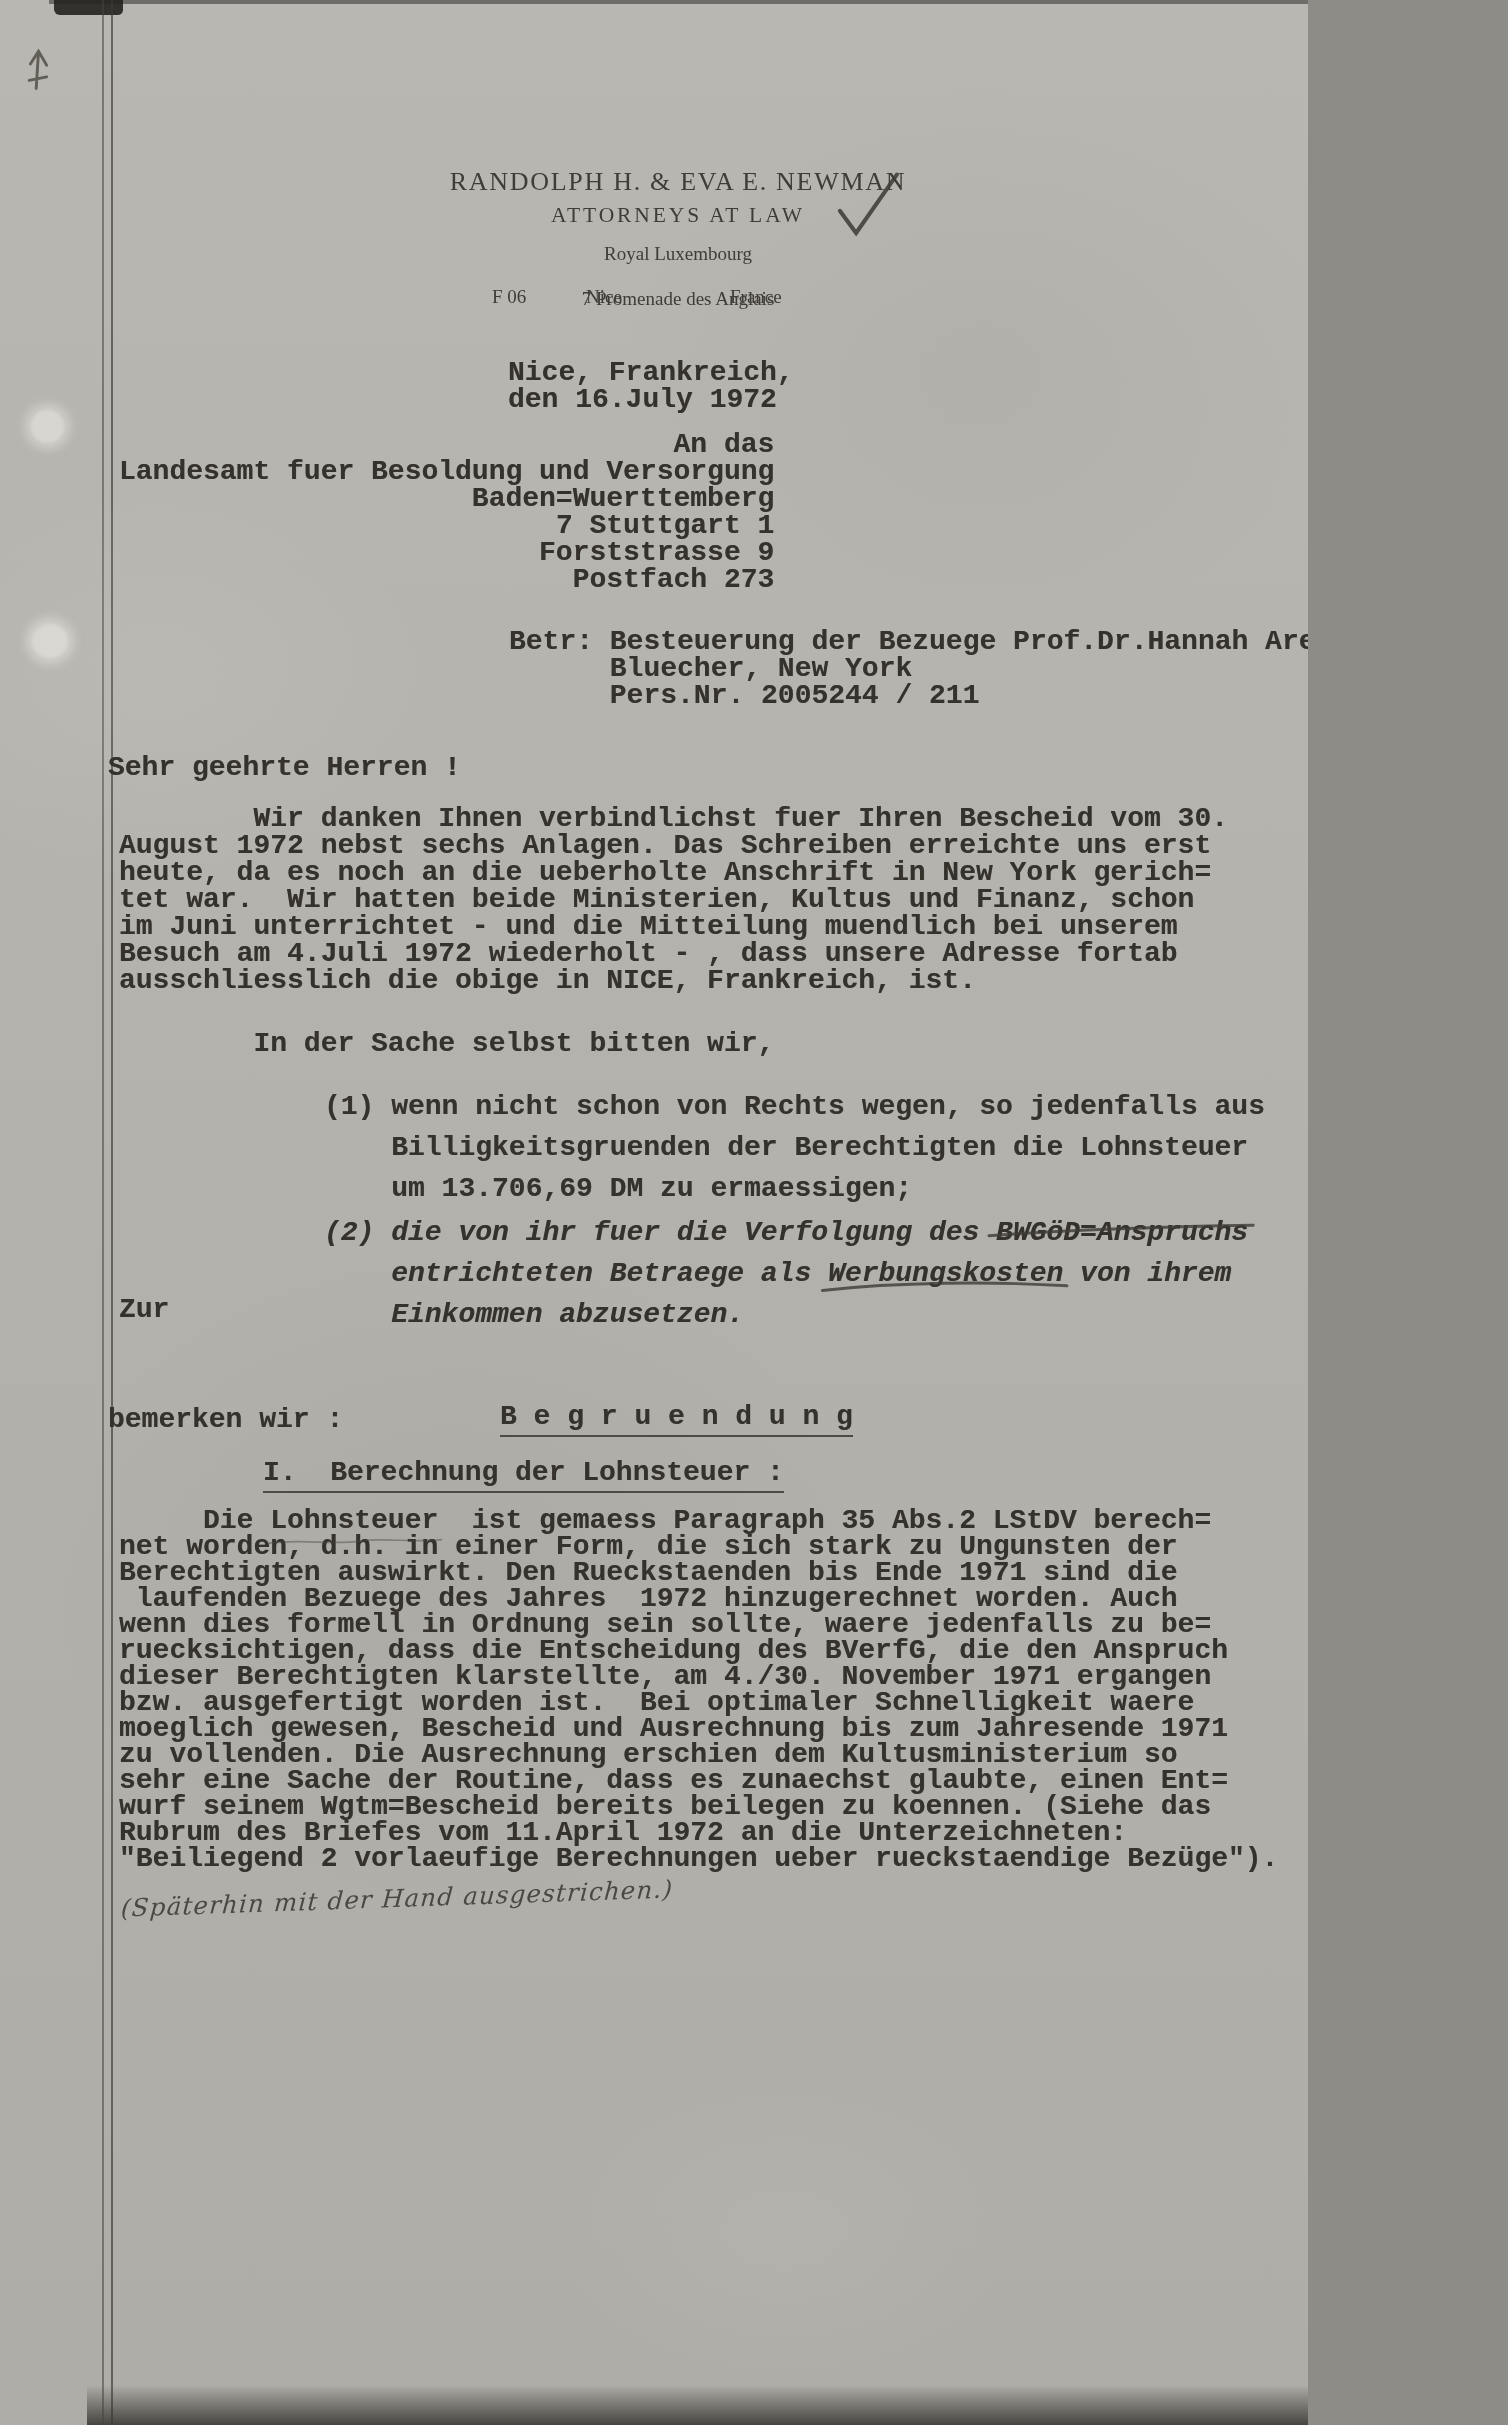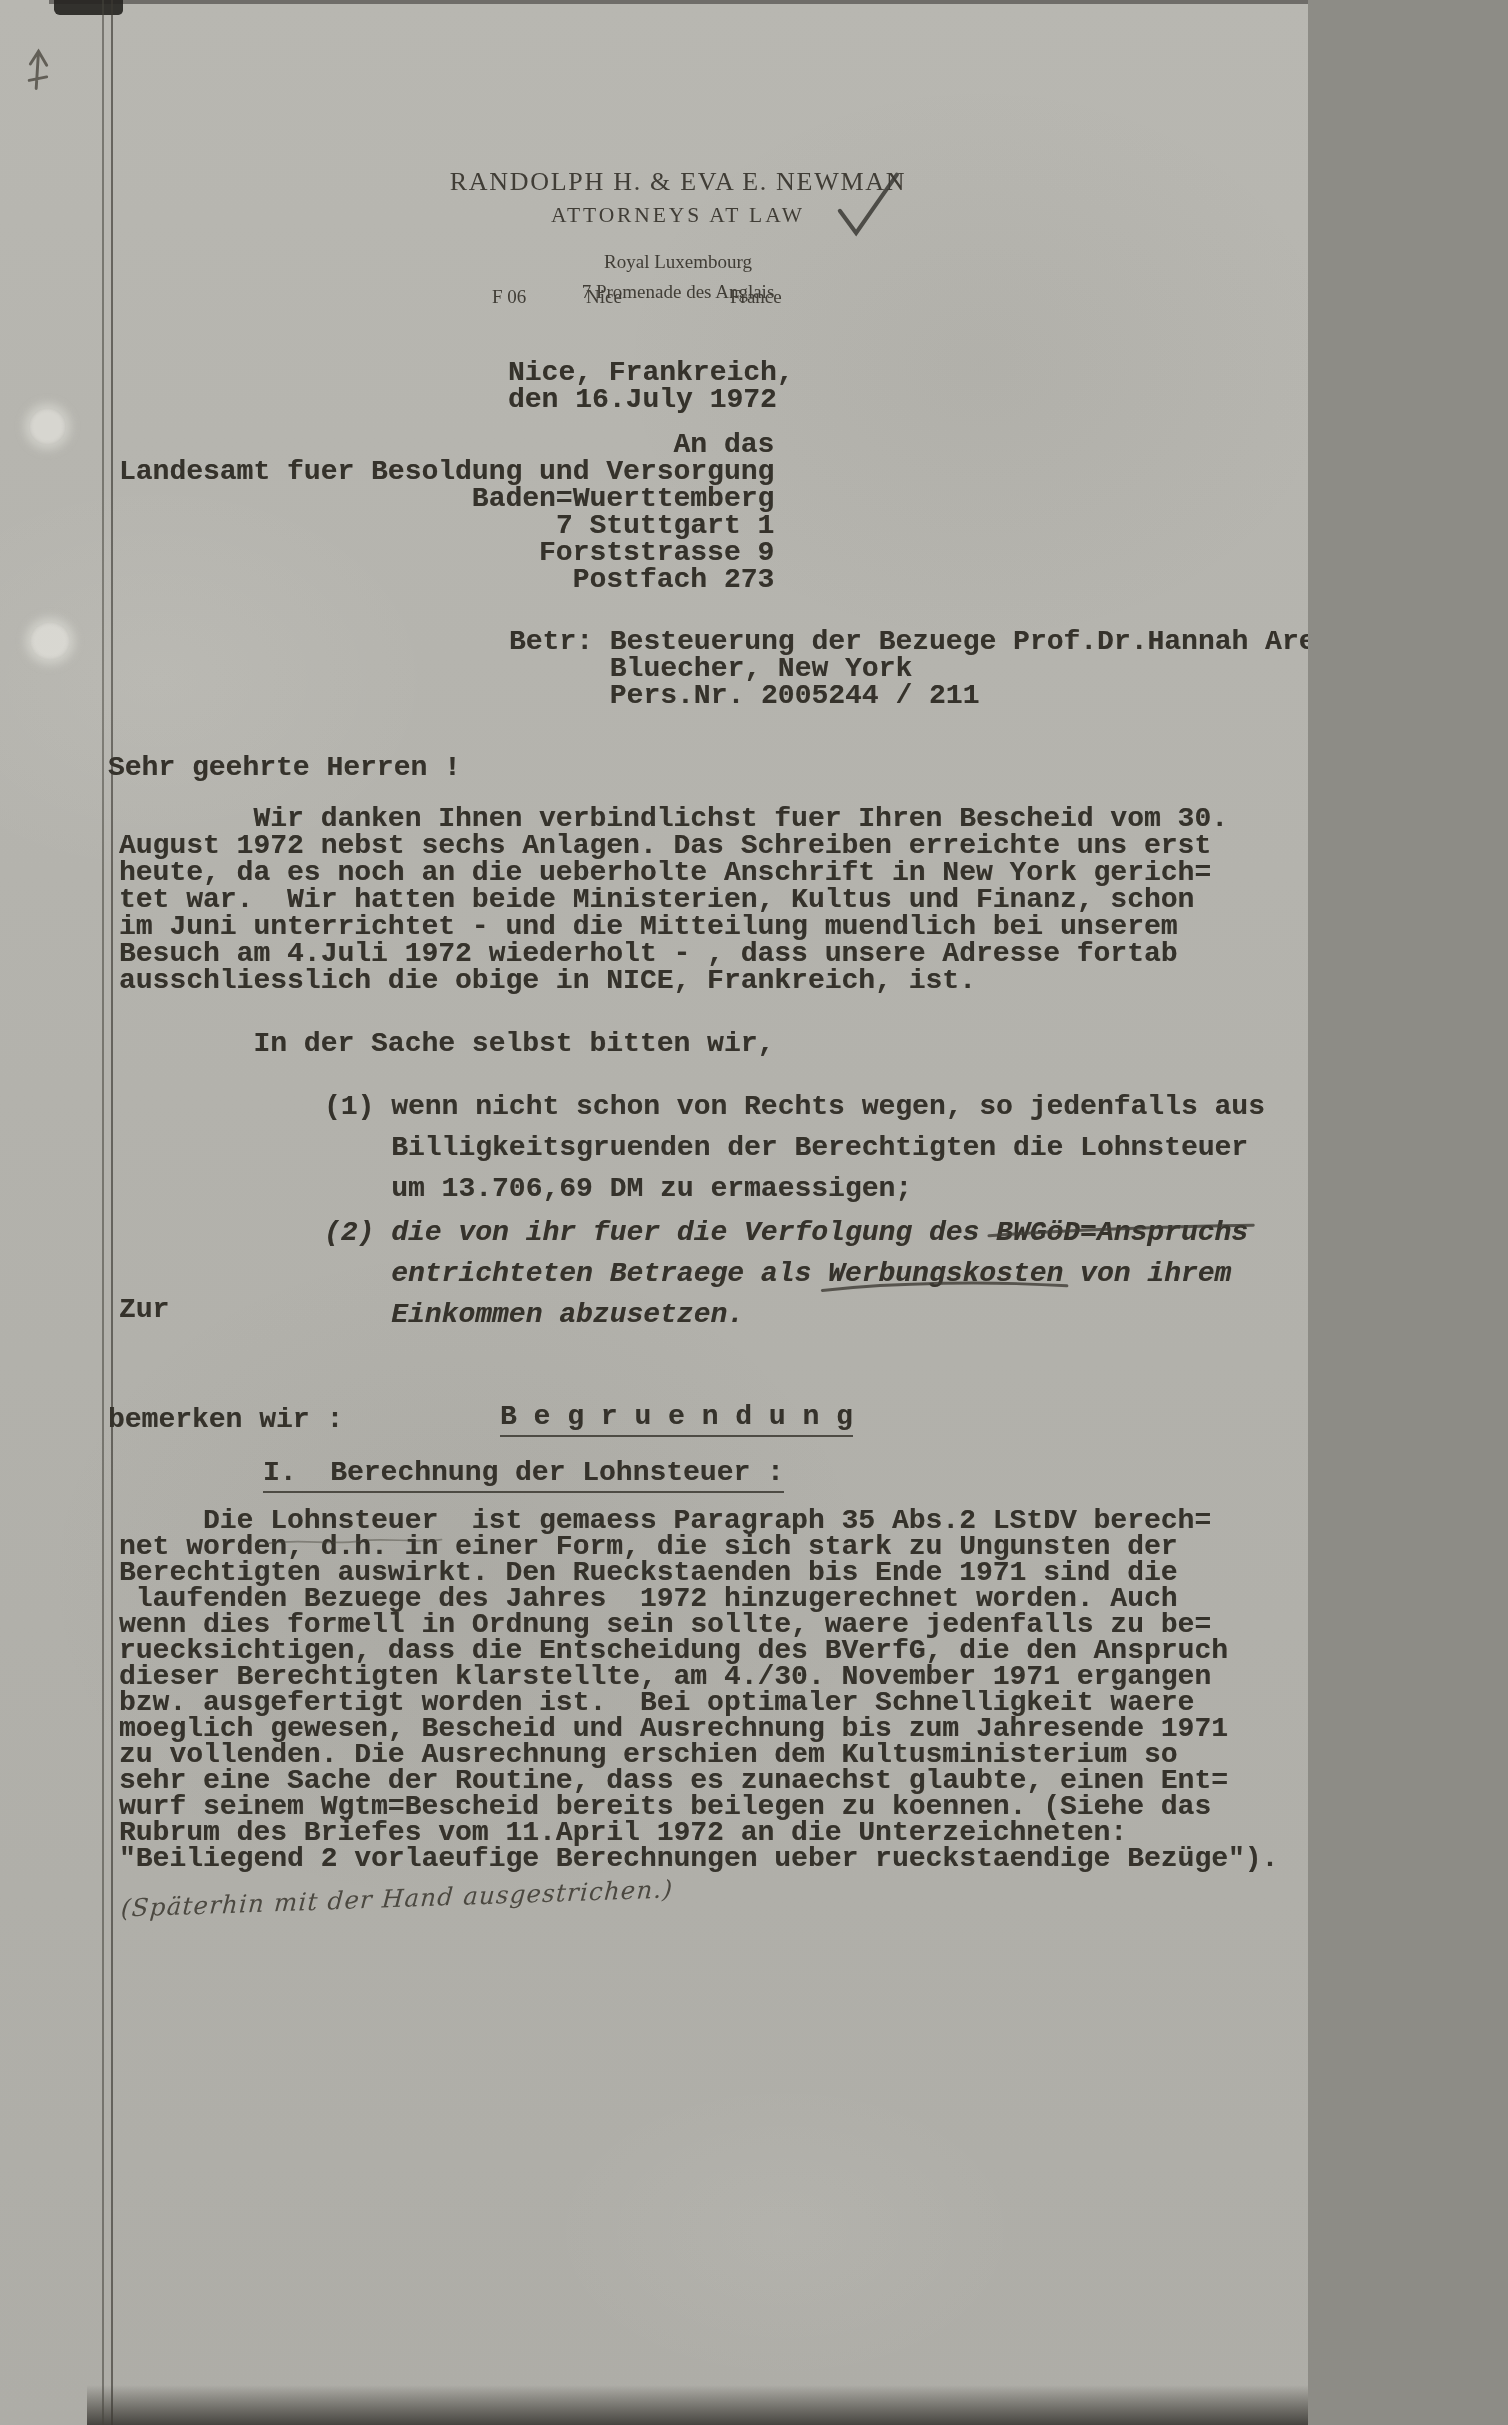--- a/index.html
+++ b/index.html
@@ -57,22 +57,22 @@
   <div class="top-strip"></div>
   <div class="top-blob"></div>
   <div class="vline vline1"></div>
   <div class="vline vline2"></div>
   <div class="hole hole1"></div>
   <div class="hole hole2"></div>
   <div class="texture"></div>
 
   <div class="serif-block" style="left:384px; top:167px; width:588px; text-align:center;">
     <div style="font-size:26px; letter-spacing:1.7px; margin-bottom:5.8px;">RANDOLPH H. &amp; EVA E. NEWMAN</div>
-    <div style="font-size:21.5px; letter-spacing:2.9px; margin-bottom:23px;">ATTORNEYS AT LAW</div>
-    <div style="font-size:19px; margin-bottom:8px;">Royal Luxembourg</div>
+    <div style="font-size:21.5px; letter-spacing:2.9px; margin-bottom:15px;">ATTORNEYS AT LAW</div>
+    <div style="font-size:19px; margin-bottom:23px;">Royal Luxembourg</div>
     <div style="font-size:19px;">7 Promenade des Anglais</div>
   </div>
   <div class="serif-block" style="left:492px; top:286px; width:326px; height:26px; font-size:19px;">
     <span style="position:absolute; left:0;">F 06</span>
     <span style="position:absolute; left:94px;">Nice</span>
     <span style="position:absolute; left:238px;">France</span>
   </div>
 
   <div class="mono lh47" style="left:508px; top:359px;">Nice, Frankreich,
 den 16.July 1972</div>

